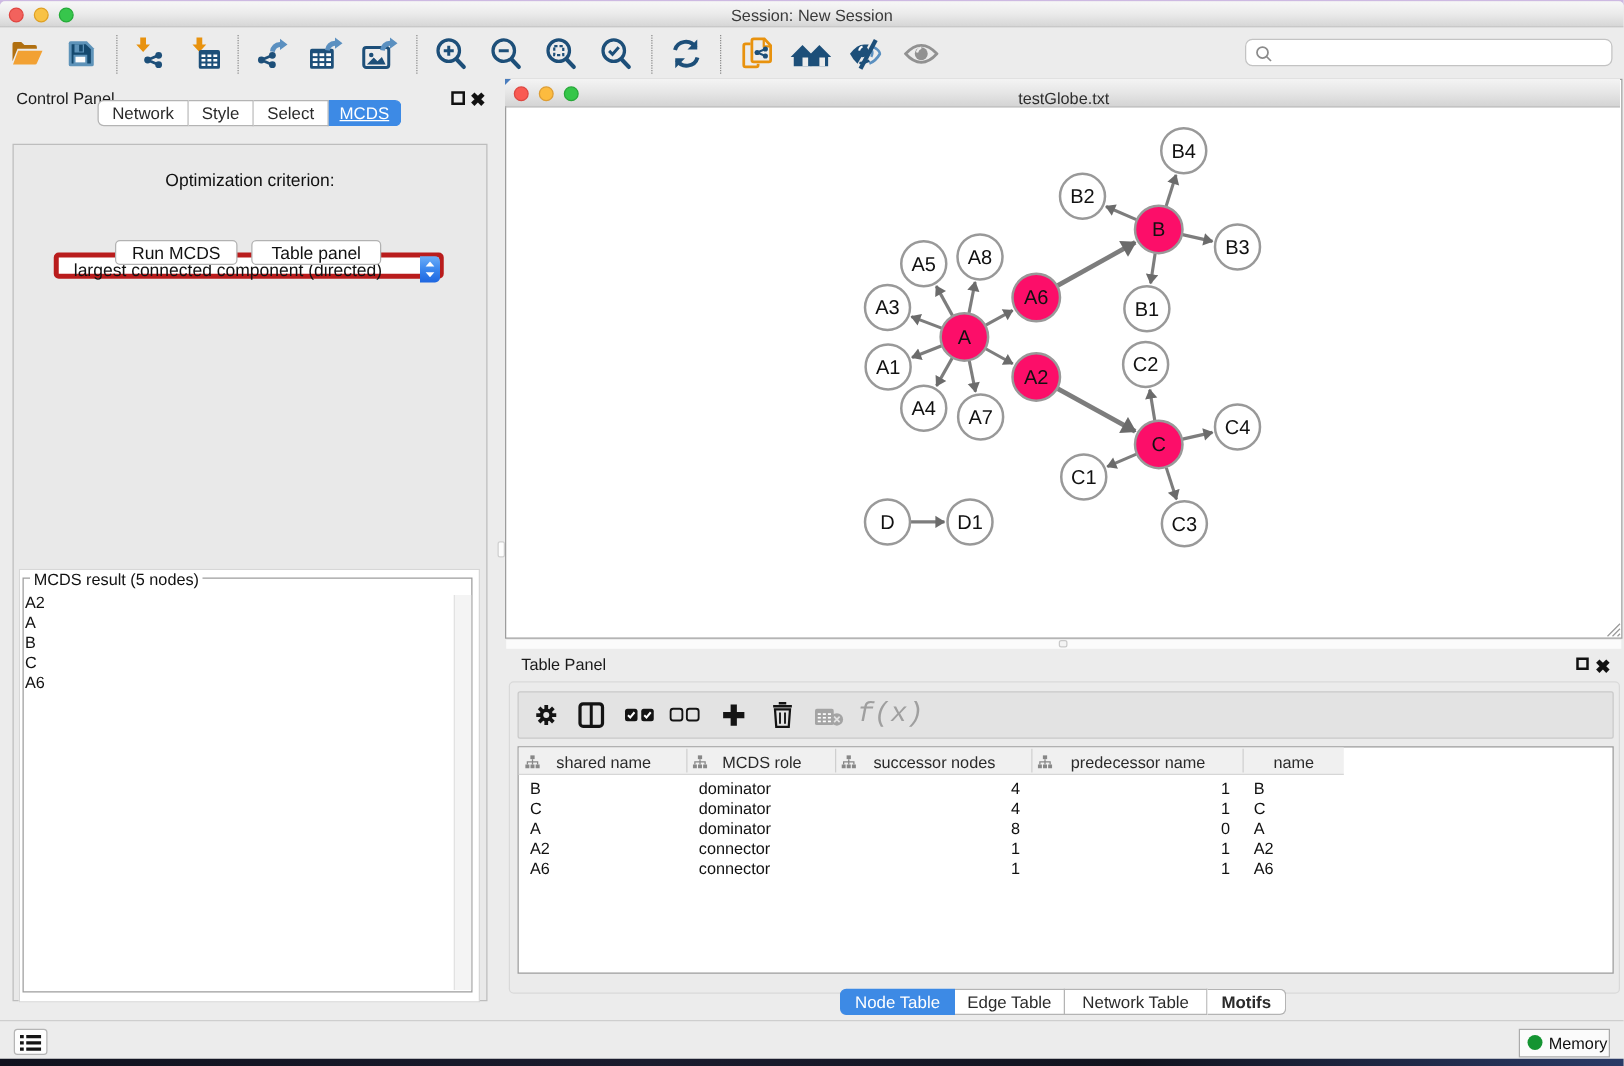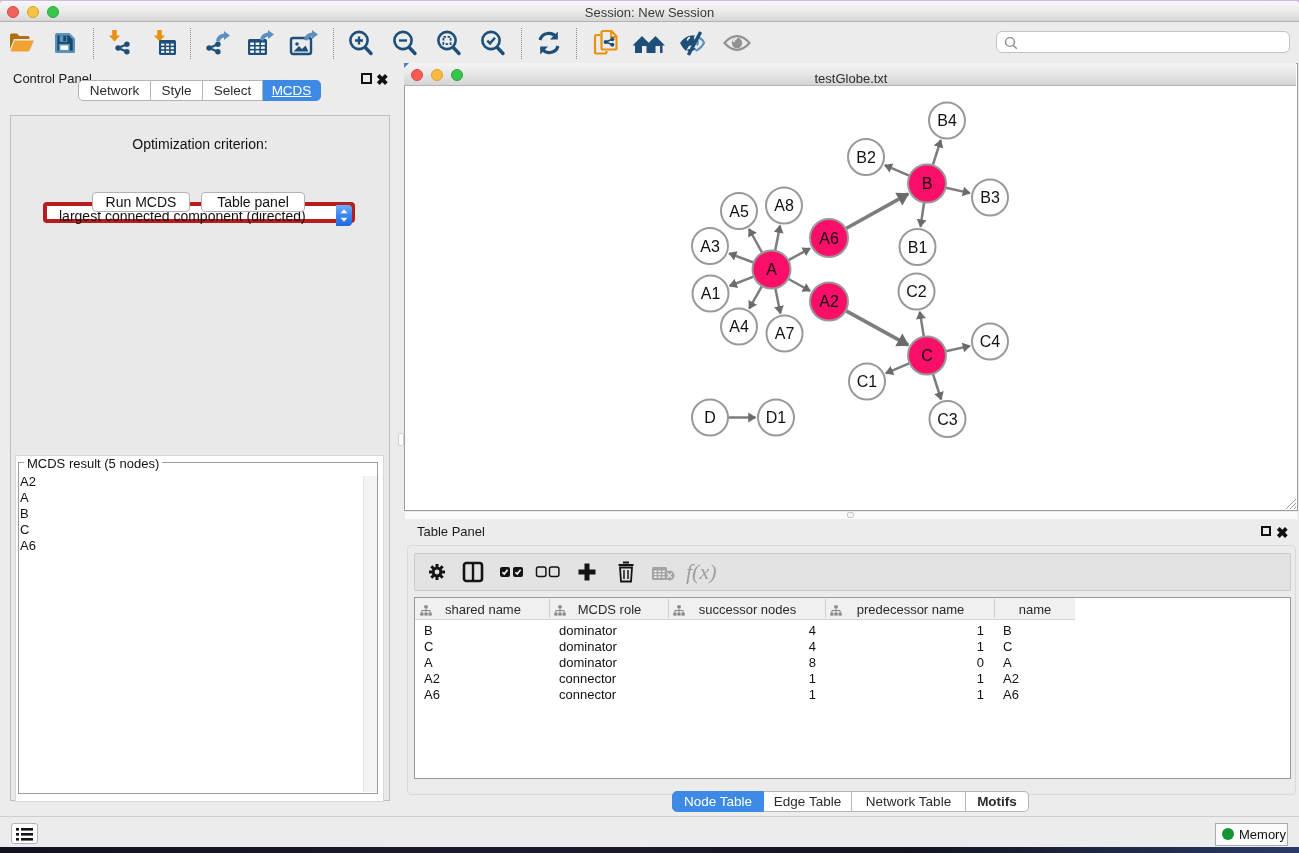--- a/index.html
+++ b/index.html
@@ -350,21 +350,21 @@
         <rect x="4.2" y="10.5333" width="2.46667" height="1.33333" fill="#fff"></rect>
         <rect x="8.26667" y="10.5333" width="2.46667" height="1.33333" fill="#fff"></rect>
         <rect x="12.3333" y="10.5333" width="2.46667" height="1.33333" fill="#fff"></rect>
         <rect x="4.2" y="13.4667" width="2.46667" height="1.33333" fill="#fff"></rect>
         <rect x="8.26667" y="13.4667" width="2.46667" height="1.33333" fill="#fff"></rect>
         <rect x="12.3333" y="13.4667" width="2.46667" height="1.33333" fill="#fff"></rect>
         <circle cx="19.5" cy="12.5" r="5"></circle>
         <path d="M17.3 10.3 L21.7 14.7 M21.7 10.3 L17.3 14.7" stroke="#e3e3e3" stroke-width="1.4"></path>
       </g>
     </svg></div>
-<div class="abs" style="left:686px;top:559px;font-family:Liberation Serif, serif;font-style:italic;font-size:22px;color:#9f9f9f;">f(x)</div>
+<div class="abs" style="left:686px;top:559px;font-family:Liberation Mono, monospace;font-style:italic;font-size:22px;color:#9f9f9f;">f(x)</div>
 <div class="abs" id="tbl"></div>
 <div class="abs" id="tbl-header"></div>
 <div class="abs" style="left:420px;top:603px;"><svg width="12" height="12" viewBox="0 0 12 12">
       <g fill="#878787">
         <rect x="4.3" y="0.3" width="3.4" height="3"></rect>
         <rect x="0.3" y="7.6" width="3.2" height="3"></rect>
         <rect x="4.4" y="7.6" width="3.2" height="3"></rect>
         <rect x="8.5" y="7.6" width="3.2" height="3"></rect>
         <path d="M6 3.3 L6 7.6 M1.9 7.6 L1.9 5.5 L10.1 5.5 L10.1 7.6" stroke="#878787" stroke-width="1" fill="none"></path>
       </g>

